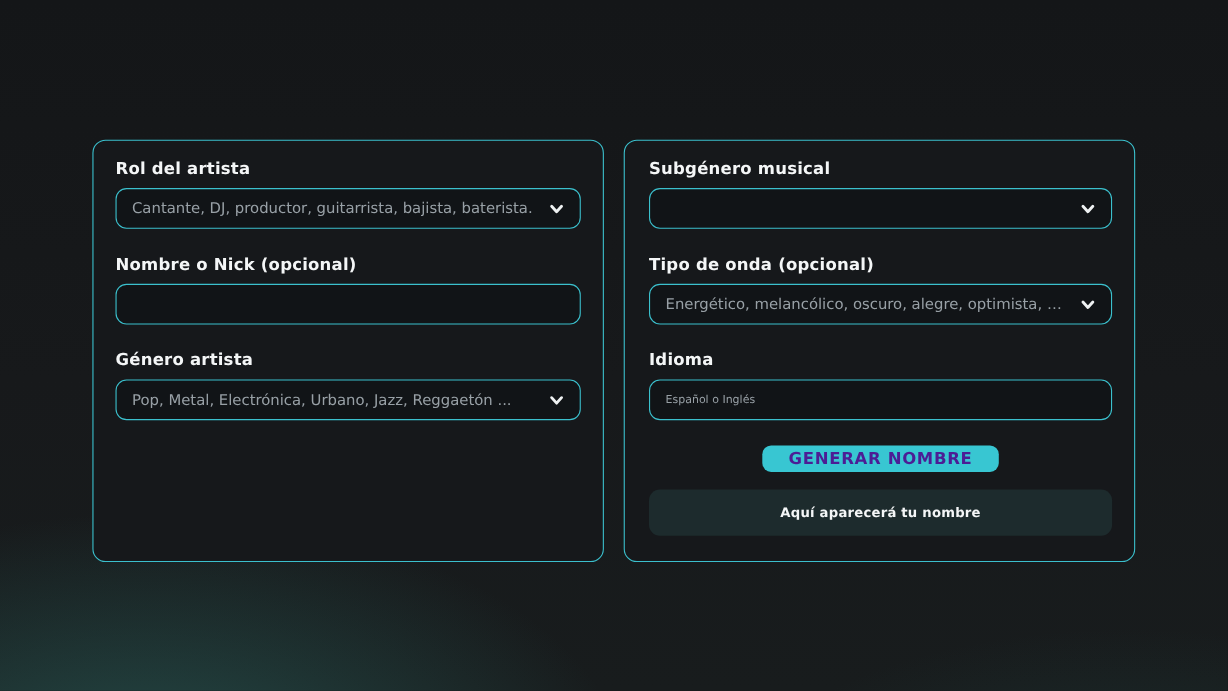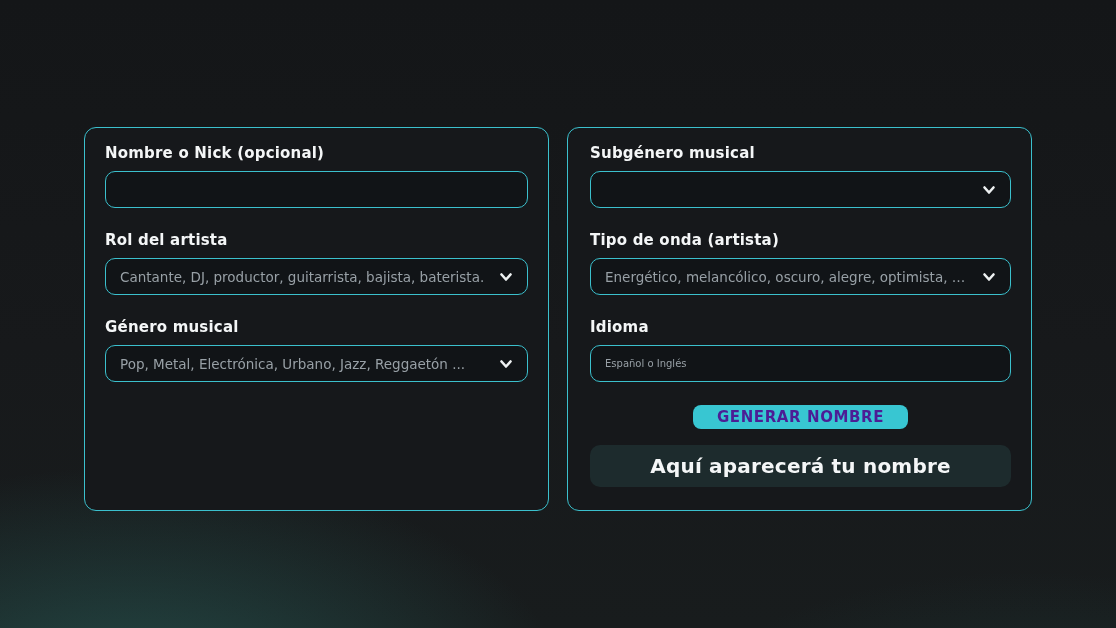--- a/index.html
+++ b/index.html
@@ -96,50 +96,50 @@
   }
   .result-box {
     margin-top: 16px;
     height: 42px;
     background: #1d2b2d;
     border-radius: 10px;
     display: flex;
     align-items: center;
     justify-content: center;
     color: #f4f6f7;
-    font-size: 20px;
+    font-size: 12px;
     font-weight: bold;
     letter-spacing: 0.2px;
   }
 </style>
 </head>
 <body>
 
 <section class="panel panel-left">
 
-
-  <div class="field-group">
-    <label class="field-label">Nombre o Nick (opcional)</label>
-    <input class="text-control" type="text" value="" style="">
-  </div>
 
   <div class="field-group">
     <label class="field-label">Rol del artista</label>
     <div class="control">
       <span class="value">Cantante, DJ, productor, guitarrista, bajista, baterista.</span>
       <span class="chev">
         <svg width="16" height="16" viewBox="0 0 16 16">
             <polyline points="3.5,5.5 8,10.5 12.5,5.5" fill="none" stroke="#eef1f2" stroke-width="2.6" stroke-linecap="round" stroke-linejoin="round"></polyline>
           </svg>
       </span>
     </div>
   </div>
 
   <div class="field-group">
-    <label class="field-label">Género musical</label>
+    <label class="field-label">Nombre o Nick (opcional)</label>
+    <input class="text-control" type="text" value="" style="">
+  </div>
+
+  <div class="field-group">
+    <label class="field-label">Género artista</label>
     <div class="control">
       <span class="value">Pop, Metal, Electrónica, Urbano, Jazz, Reggaetón ...</span>
       <span class="chev">
         <svg width="16" height="16" viewBox="0 0 16 16">
             <polyline points="3.5,5.5 8,10.5 12.5,5.5" fill="none" stroke="#eef1f2" stroke-width="2.6" stroke-linecap="round" stroke-linejoin="round"></polyline>
           </svg>
       </span>
     </div>
   </div>
 
@@ -153,21 +153,21 @@
       <span class="value"></span>
       <span class="chev">
         <svg width="16" height="16" viewBox="0 0 16 16">
             <polyline points="3.5,5.5 8,10.5 12.5,5.5" fill="none" stroke="#eef1f2" stroke-width="2.6" stroke-linecap="round" stroke-linejoin="round"></polyline>
           </svg>
       </span>
     </div>
   </div>
 
   <div class="field-group">
-    <label class="field-label">Tipo de onda (artista)</label>
+    <label class="field-label">Tipo de onda (opcional)</label>
     <div class="control">
       <span class="value">Energético, melancólico, oscuro, alegre, optimista, soñador ...</span>
       <span class="chev">
         <svg width="16" height="16" viewBox="0 0 16 16">
             <polyline points="3.5,5.5 8,10.5 12.5,5.5" fill="none" stroke="#eef1f2" stroke-width="2.6" stroke-linecap="round" stroke-linejoin="round"></polyline>
           </svg>
       </span>
     </div>
   </div>
 

